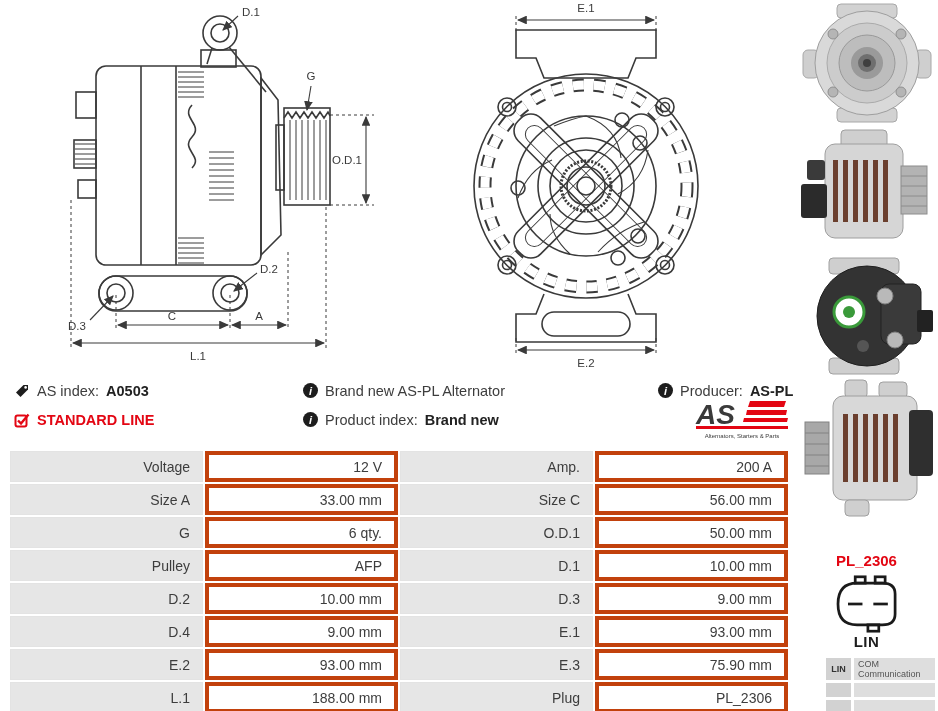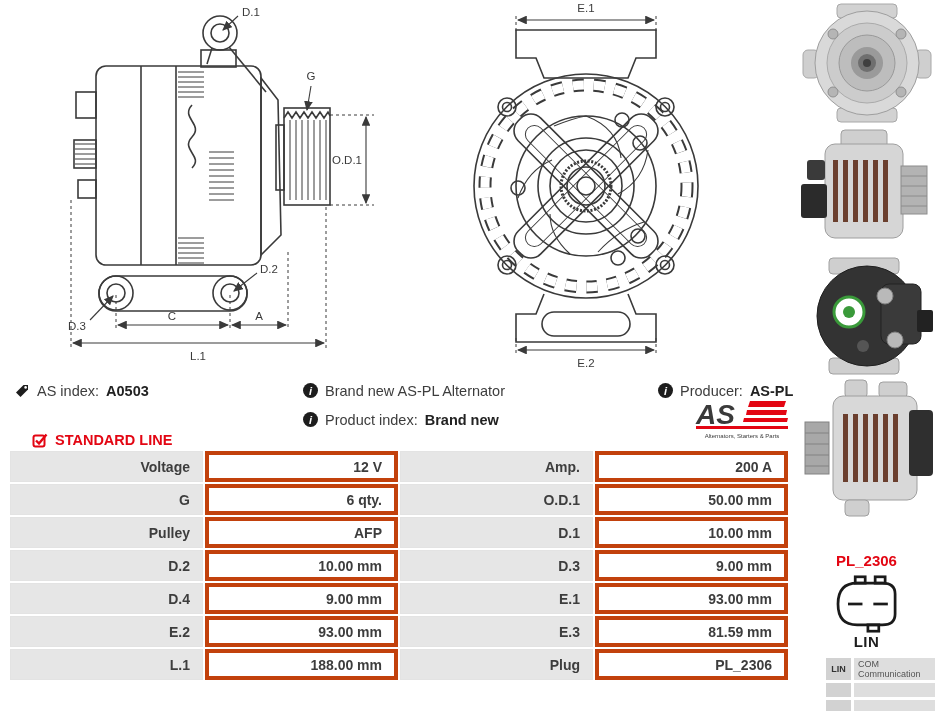--- a/index.html
+++ b/index.html
@@ -10,29 +10,29 @@
   #side-diagram{left:26px;width:362px;height:372px;}
   #front-diagram{left:458px;width:332px;height:372px;}
   svg text{font-family:"Liberation Sans",sans-serif;fill:#3a3a3a;}
   .dimtxt{font-size:11.5px;}
   
   .info-item{position:absolute;font-size:14.5px;display:flex;align-items:flex-start;gap:7px;height:18px;}
   .info-item b{color:#222;}
   .iicon{display:inline-flex;width:15px;height:15px;border-radius:50%;background:#1d1d1d;color:#fff;
          font-size:11px;font-weight:bold;font-style:italic;align-items:center;justify-content:center;flex:0 0 15px;}
   #as-index{left:14px;top:383px;}
-  #standard-line{left:32px;top:412px;color:#e30613;font-weight:bold;margin-top:20px;}
+  #standard-line{left:14px;top:412px;color:#e30613;font-weight:bold;}
   #brand-new{left:303px;top:383px;}
   #product-type{left:303px;top:412px;}
   #producer{left:658px;top:383px;}
   #brand-logo{position:absolute;left:694px;top:398px;width:96px;height:44px;}
   
   .spec{position:absolute;left:8px;top:449px;width:782px;border-collapse:separate;border-spacing:2px;
         table-layout:fixed;font-size:14px;}
-  .spec td{height:23px;text-align:right;padding:0 12px 0 0;vertical-align:middle;color:#3d3d3d;font-weight:bold;}
+  .spec td{height:23px;text-align:right;padding:0 12px 0 0;vertical-align:middle;color:#3d3d3d;}
   .spec td.lbl{background:#e6e6e6;border:1px solid #e3e3e3;}
   .spec td.val{background:#fff;border:4px solid #c2410c;}
   
   .sidebar{position:absolute;left:795px;top:0;width:143px;height:711px;}
   .photo{display:block;margin:0 auto;}
   #pl2306{position:absolute;left:0;top:552px;width:143px;text-align:center;color:#e30613;
           font-weight:bold;font-size:15px;}
   #connector-svg{position:absolute;left:33px;top:575px;}
   #lin-label{position:absolute;left:0;top:640px;width:143px;text-align:center;font-weight:bold;
              font-size:15px;color:#1d1d1d;letter-spacing:.5px;top:633px;}
@@ -235,20 +235,26 @@
 
   <table class="spec">
     <tbody>
       <tr>
         <td class="lbl">Voltage</td>
         <td class="val">12 V</td>
         <td class="lbl">Amp.</td>
         <td class="val">200 A</td>
       </tr>
       <tr>
+        <td class="lbl">Size A</td>
+        <td class="val">33.00 mm</td>
+        <td class="lbl">Size C</td>
+        <td class="val">56.00 mm</td>
+      </tr>
+      <tr>
         <td class="lbl">G</td>
         <td class="val">6 qty.</td>
         <td class="lbl">O.D.1</td>
         <td class="val">50.00 mm</td>
       </tr>
       <tr>
         <td class="lbl">Pulley</td>
         <td class="val">AFP</td>
         <td class="lbl">D.1</td>
         <td class="val">10.00 mm</td>
@@ -262,21 +268,21 @@
       <tr>
         <td class="lbl">D.4</td>
         <td class="val">9.00 mm</td>
         <td class="lbl">E.1</td>
         <td class="val">93.00 mm</td>
       </tr>
       <tr>
         <td class="lbl">E.2</td>
         <td class="val">93.00 mm</td>
         <td class="lbl">E.3</td>
-        <td class="val">81.59 mm</td>
+        <td class="val">75.90 mm</td>
       </tr>
       <tr>
         <td class="lbl">L.1</td>
         <td class="val">188.00 mm</td>
         <td class="lbl">Plug</td>
         <td class="val">PL_2306</td>
       </tr>
     </tbody>
   </table>
 

